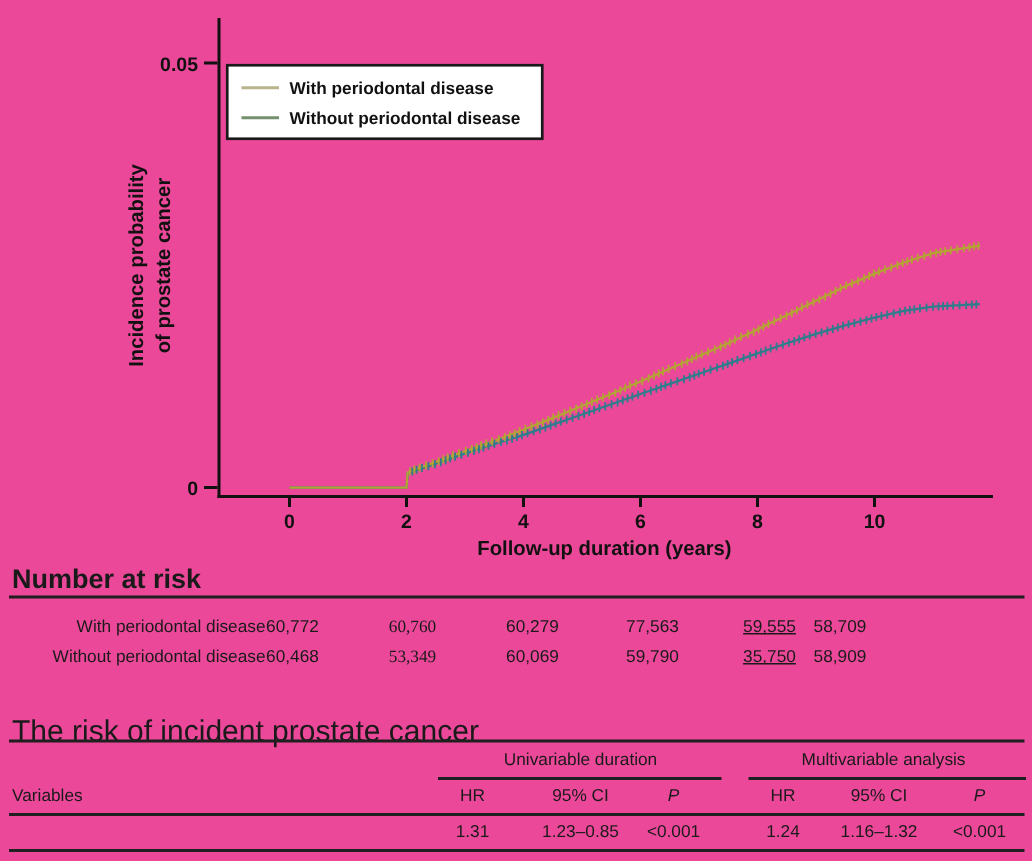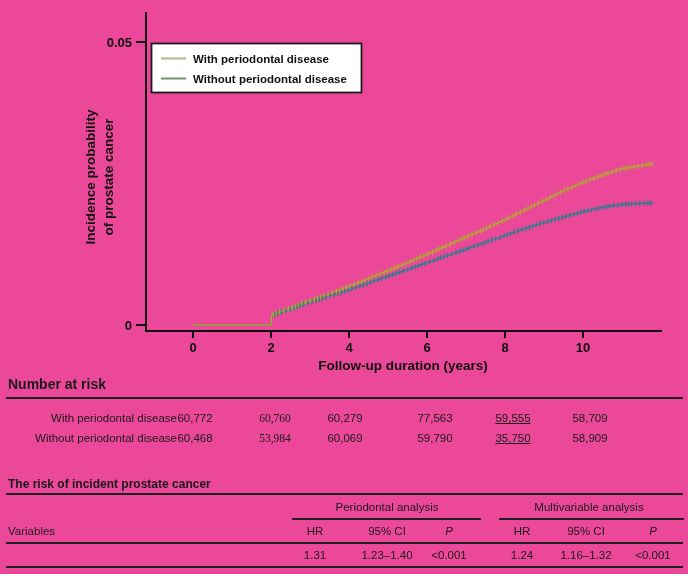--- a/index.html
+++ b/index.html
@@ -4,30 +4,30 @@
 <style>
   html,body{margin:0;padding:0;background:#ffffff;}
   .page{
     position:relative;width:688px;height:574px;background:#ec4899;overflow:hidden;
     font-family:"Liberation Sans","DejaVu Sans",sans-serif;color:#1a1a1a;padding-left:48px;
   }
   .abs{position:absolute;}
   .ctr{transform:translateX(-50%);white-space:nowrap;}
   .rule{position:absolute;background:#1f1f1f;}
   
-  .nr-title{left:8px;top:376px;font-size:14px;font-weight:bold;}
+  .nr-title{left:8px;top:376px;font-size:18px;font-weight:bold;}
   .nr-rule{left:6px;top:397px;width:677px;height:2px;}
   .nr-label{left:0;width:177px;text-align:right;font-size:11.5px;}
   .nr-val{font-size:11.5px;}
   .nr-r1{top:412px;}
   .nr-r2{top:432px;}
-  .nc0{left:195px;} .nc1{left:275px;font-family:Liberation Serif, serif;} .nc2{left:345px;}
-  .nc3{left:435px;} .nc4{left:513px;text-decoration:underline;} .nc5{left:590px;text-align:right;}
+  .nc0{left:195px;} .nc1{left:275px;font-family:Liberation Serif, serif;} .nc2{left:355px;}
+  .nc3{left:435px;} .nc4{left:513px;text-decoration:underline;} .nc5{left:560px;text-align:right;}
   
-  .rt-title{left:8px;top:477px;font-size:12px;font-weight:bold;}
+  .rt-title{left:8px;top:477px;font-size:20px;font-weight:normal;}
   .rt-rule-top{left:6px;top:493px;width:677px;height:2px;}
   .rt-group{top:501px;font-size:11.5px;}
   .rt-gu{top:518px;height:1.5px;background:#1f1f1f;}
   .rt-gu-uni{left:292px;width:189px;}
   .rt-gu-multi{left:499px;width:185px;}
   .rt-head{top:525px;font-size:11.5px;}
   .rt-rule-mid{left:6px;top:542px;width:677px;height:1.5px;}
   .rt-data{top:549px;font-size:11.5px;}
   .rt-rule-bot{left:6px;top:566px;width:677px;height:1.5px;}
   .rt-var{left:8px;white-space:nowrap;text-align:right;}
@@ -302,45 +302,45 @@
   <div class="abs nr-label nr-r1">With periodontal disease</div>
   <span class="abs ctr nr-val nr-r1 nc0">60,772</span>
   <span class="abs ctr nr-val nr-r1 nc1">60,760</span>
   <span class="abs ctr nr-val nr-r1 nc2">60,279</span>
   <span class="abs ctr nr-val nr-r1 nc3">77,563</span>
   <span class="abs ctr nr-val nr-r1 nc4">59,555</span>
   <span class="abs ctr nr-val nr-r1 nc5">58,709</span>
 
   <div class="abs nr-label nr-r2">Without periodontal disease</div>
   <span class="abs ctr nr-val nr-r2 nc0">60,468</span>
-  <span class="abs ctr nr-val nr-r2 nc1">53,984</span>
+  <span class="abs ctr nr-val nr-r2 nc1">53,349</span>
   <span class="abs ctr nr-val nr-r2 nc2">60,069</span>
   <span class="abs ctr nr-val nr-r2 nc3">59,790</span>
   <span class="abs ctr nr-val nr-r2 nc4">35,750</span>
   <span class="abs ctr nr-val nr-r2 nc5">58,909</span>
 
   <div class="abs rt-title">The risk of incident prostate cancer</div>
   <div class="rule rt-rule-top"></div>
 
-  <span class="abs ctr rt-group" style="left:387px">Periodontal analysis</span>
+  <span class="abs ctr rt-group" style="left:387px">Univariable duration</span>
   <span class="abs ctr rt-group" style="left:589px">Multivariable analysis</span>
   <div class="abs rt-gu rt-gu-uni"></div>
   <div class="abs rt-gu rt-gu-multi"></div>
 
   <span class="abs rt-head rt-var">Variables</span>
   <span class="abs ctr rt-head cu-hr">HR</span>
   <span class="abs ctr rt-head cu-ci">95% CI</span>
   <span class="abs ctr rt-head cu-p ital">P</span>
   <span class="abs ctr rt-head cm-hr">HR</span>
   <span class="abs ctr rt-head cm-ci">95% CI</span>
   <span class="abs ctr rt-head cm-p ital">P</span>
 
   <div class="rule rt-rule-mid"></div>
 
   <span class="abs ctr rt-data cu-hr">1.31</span>
-  <span class="abs ctr rt-data cu-ci">1.23–1.40</span>
+  <span class="abs ctr rt-data cu-ci">1.23–0.85</span>
   <span class="abs ctr rt-data cu-p">&lt;0.001</span>
   <span class="abs ctr rt-data cm-hr">1.24</span>
   <span class="abs ctr rt-data cm-ci">1.16–1.32</span>
   <span class="abs ctr rt-data cm-p">&lt;0.001</span>
 
   <div class="rule rt-rule-bot"></div>
 </div>
 
 </body></html>

